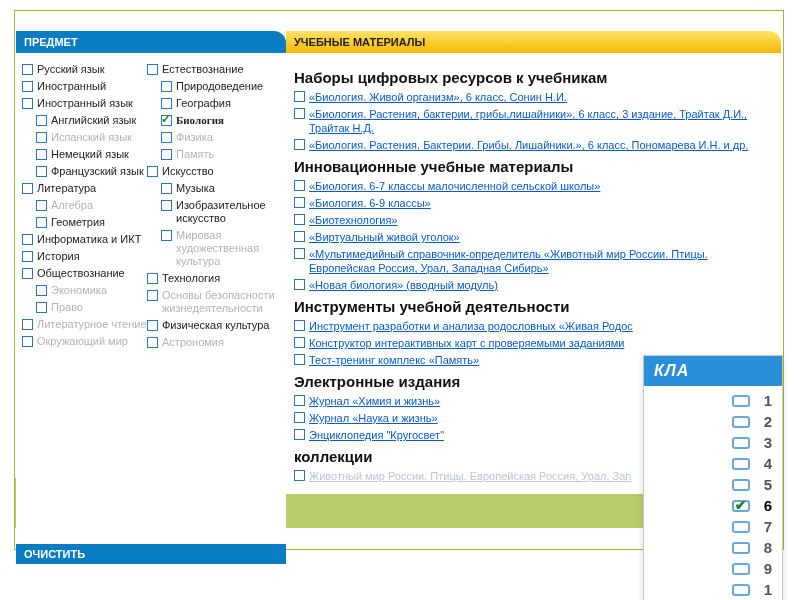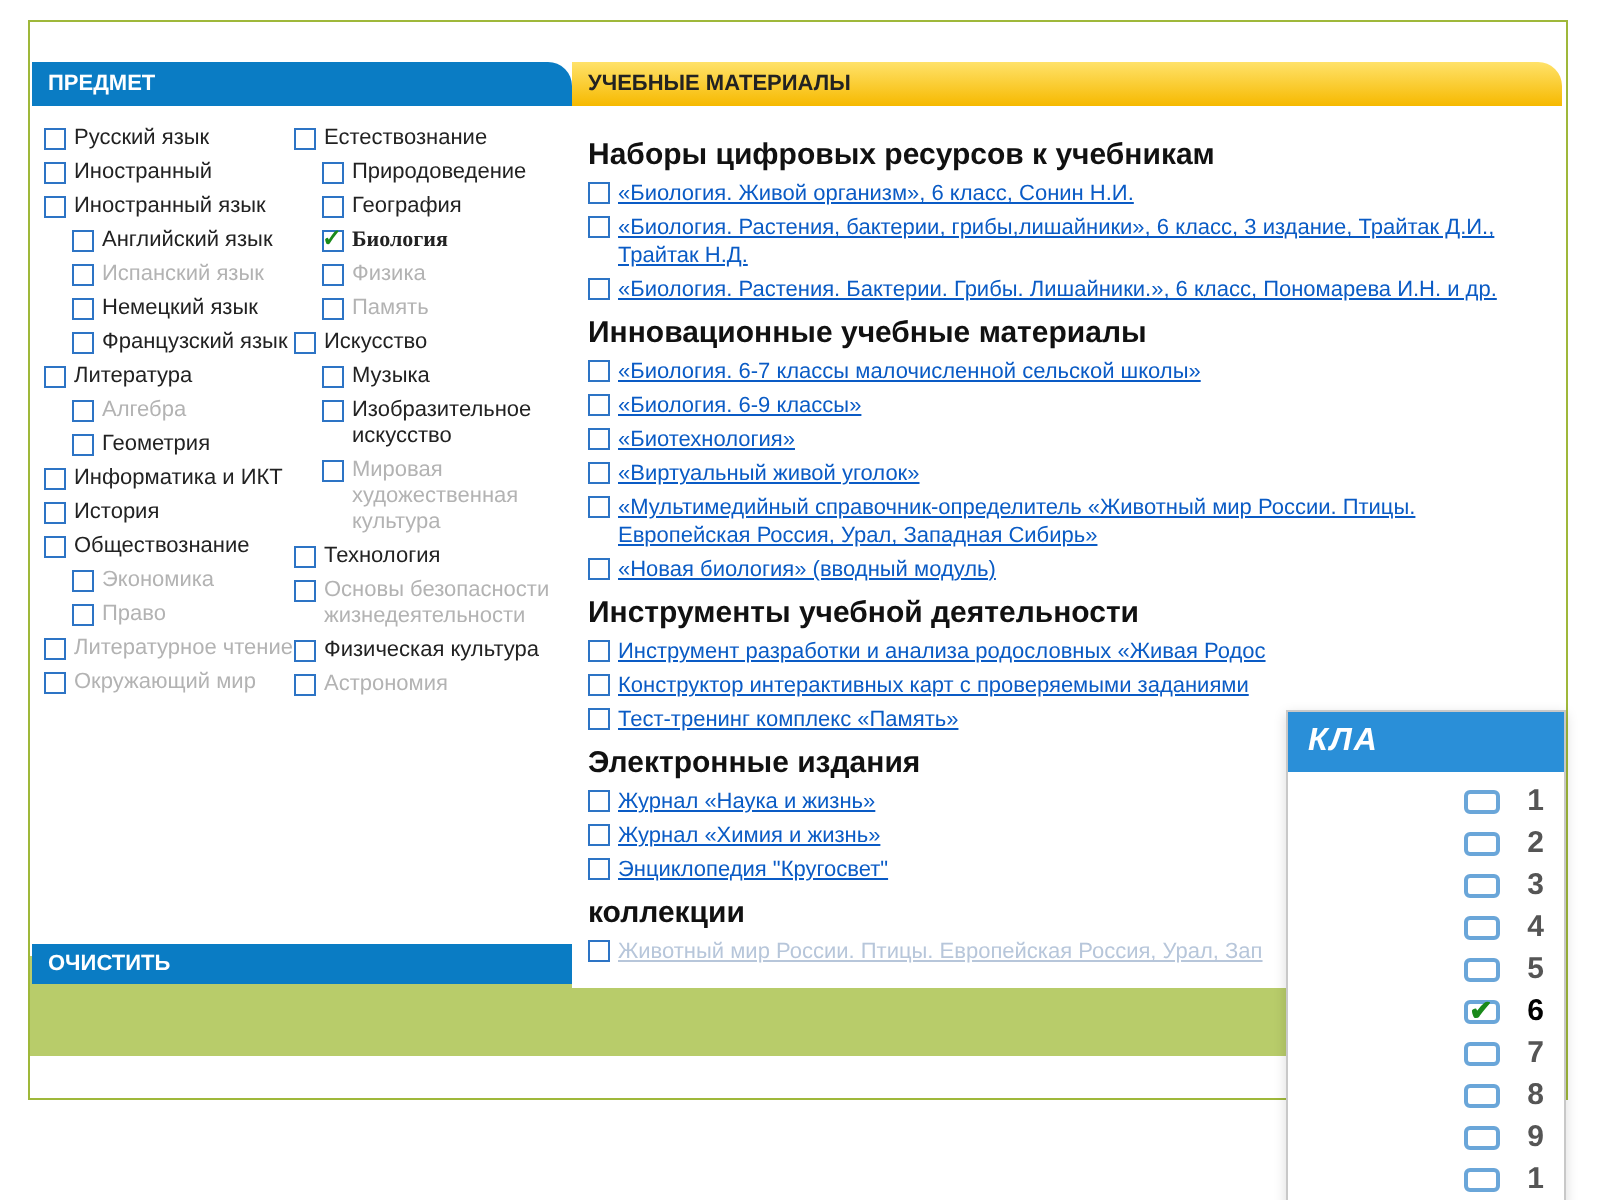--- a/index.html
+++ b/index.html
@@ -50,21 +50,21 @@
     background: linear-gradient(#ffe26a, #f6b900);
     color: #222;
     position: relative;
   }
   .left-body {
     background: #fff;
     padding: 8px 2px 8px 6px;
     display: flex;
     font-size: 11px;
     color: #333;
-    height: 419px;
+    height: 491px;
     overflow: hidden;
   }
   .subj-col { width: 125px; }
   .subj-col2 { width: 130px; }
   .item { display: flex; align-items: flex-start; padding: 2px 0; line-height: 13px; }
   .item.disabled span.lbl { color: #b3b3b3; }
   .item.indent { margin-left: 14px; }
   .cb {
     width: 11px; height: 11px;
     border: 1px solid #2d74c5;
@@ -343,25 +343,25 @@
               <span class="cb"></span>
               <a>Конструктор интерактивных карт с проверяемыми заданиями</a>
             </div>
             <div class="linkrow">
               <span class="cb"></span>
               <a>Тест-тренинг комплекс «Память»</a>
             </div>
             <div class="sec-h">Электронные издания</div>
             <div class="linkrow">
               <span class="cb"></span>
+              <a>Журнал «Химия и жизнь»</a>
+            </div>
+            <div class="linkrow">
+              <span class="cb"></span>
               <a>Журнал «Наука и жизнь»</a>
-            </div>
-            <div class="linkrow">
-              <span class="cb"></span>
-              <a>Журнал «Химия и жизнь»</a>
             </div>
             <div class="linkrow">
               <span class="cb"></span>
               <a>Энциклопедия "Кругосвет"</a>
             </div>
             <div class="sec-h">коллекции</div>
             <div class="linkrow">
               <span class="cb"></span>
               <a style="color: rgb(183, 198, 218);">Животный мир России. Птицы. Европейская Россия, Урал, Зап</a>
             </div>

